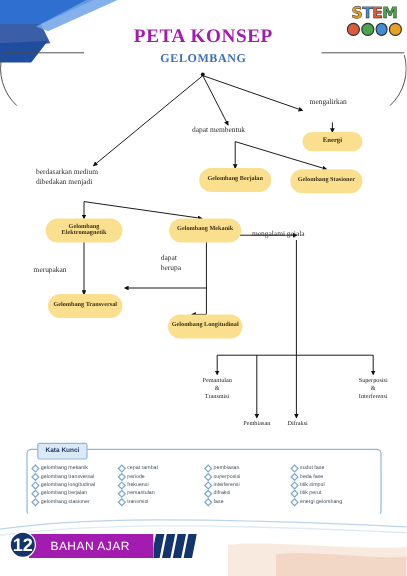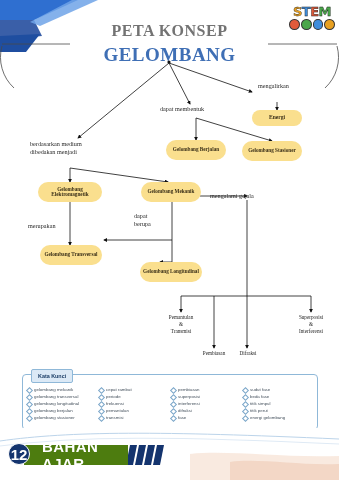--- a/index.html
+++ b/index.html
@@ -22,25 +22,25 @@
     font-weight:bold;font-size:13px;line-height:13px;
     -webkit-text-stroke:0.4px #1a1a1a;
   }
   .stem-dots{display:flex;justify-content:center;gap:1px;margin-top:1px;}
   .stem-dots i{display:block;width:9px;height:9px;border-radius:50%;border:1px solid #333;}
 
   
   .title1{
     position:absolute;left:0;right:0;top:22px;text-align:center;
     font-family:"Liberation Serif", serif;font-weight:bold;font-size:16px;
-    color:#737373;letter-spacing:0.5px;
+    color:#a21caf;letter-spacing:0.5px;
   }
   .title2{
     position:absolute;left:0;right:0;top:44px;text-align:center;
-    font-family:"Liberation Serif", serif;font-weight:bold;font-size:19px;
+    font-family:"Liberation Serif", serif;font-weight:bold;font-size:10px;
     color:#3f6fb5;letter-spacing:0.5px;
   }
 
   
   .map{position:absolute;left:0;top:0;width:339px;height:380px;}
   .map svg{position:absolute;left:0;top:0;}
 
   
   .node{
     position:absolute;
@@ -99,24 +99,24 @@
   
   .footer-wave{position:absolute;left:0;bottom:0;width:339px;height:52px;}
   .page-badge{
     position:absolute;left:8px;bottom:15px;width:20px;height:20px;border-radius:50%;
     background:#14346e;border:1.4px solid #ffffff;
     display:flex;align-items:center;justify-content:center;
     font-family:"Liberation Sans", sans-serif;font-weight:bold;font-size:15px;color:#fff;
   }
   .footer-bar{
     position:absolute;left:24px;bottom:15px;height:20px;width:104px;
-    background:#4d7c0f;
+    background:#a21caf;
     display:flex;align-items:center;
     padding-left:18px;box-sizing:border-box;
-    font-family:"Liberation Sans", sans-serif;font-weight:bold;font-size:15px;color:#ffffff;
+    font-family:"Liberation Sans", sans-serif;font-weight:normal;font-size:10px;color:#ffffff;
     letter-spacing:0.4px;
     clip-path:polygon(0 0,100% 0,100% 100%,0 100%);
   }
   .footer-slashes{position:absolute;left:128px;bottom:15px;height:20px;width:36px;}
 </style>
 </head>
 <body>
 
 <div id="page">
 

